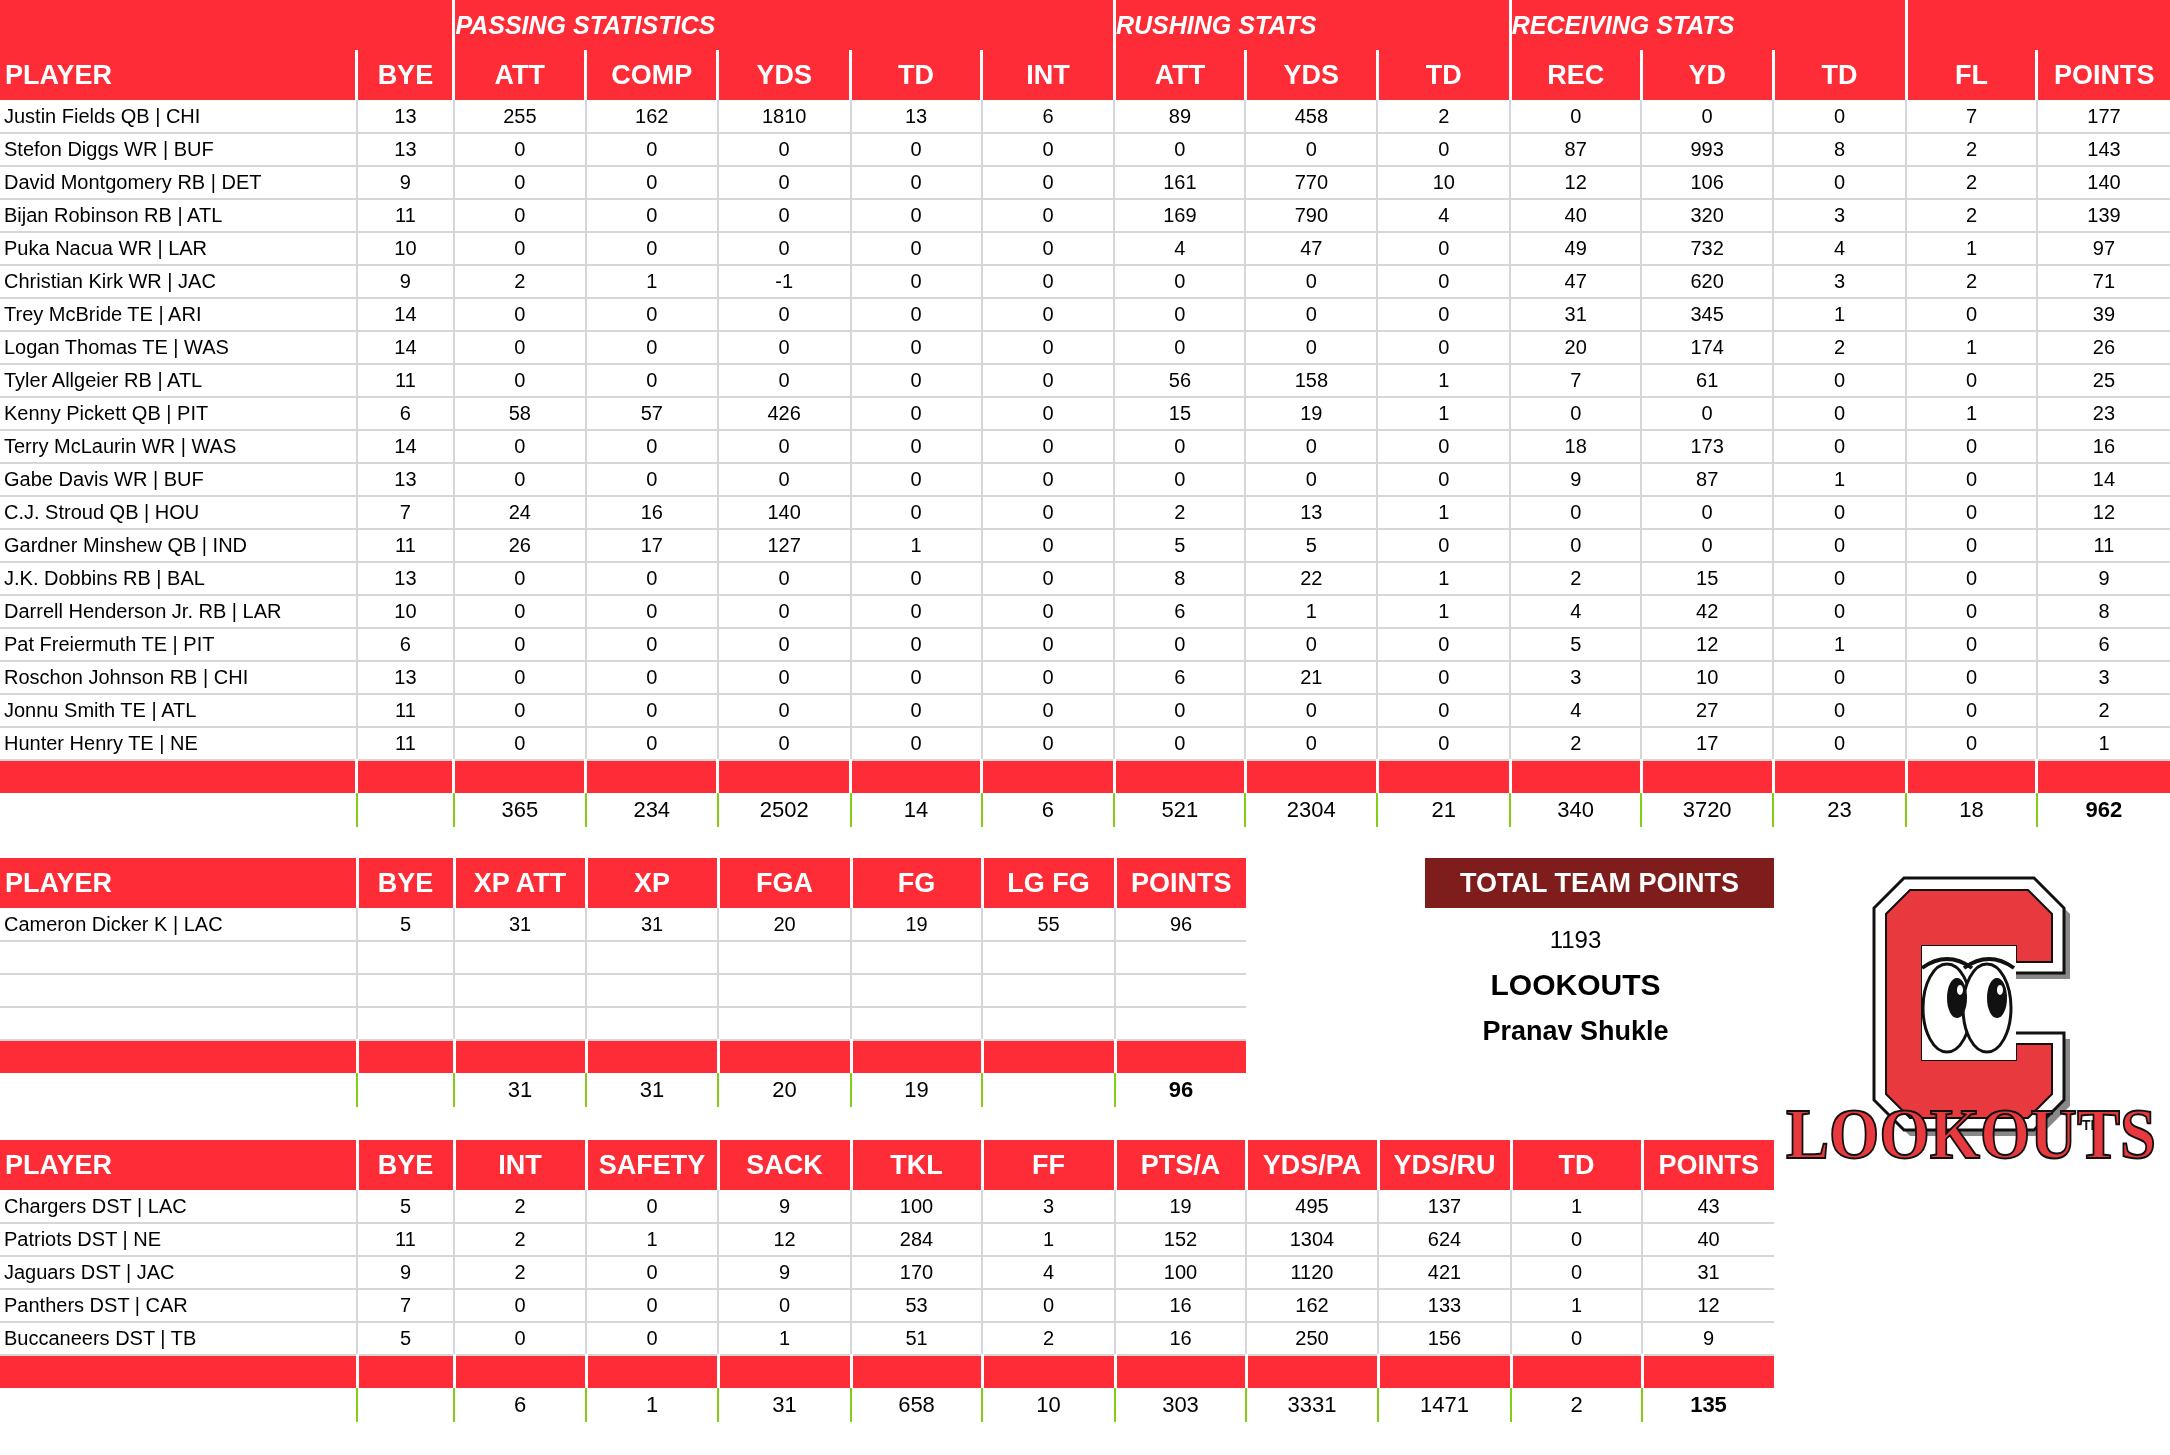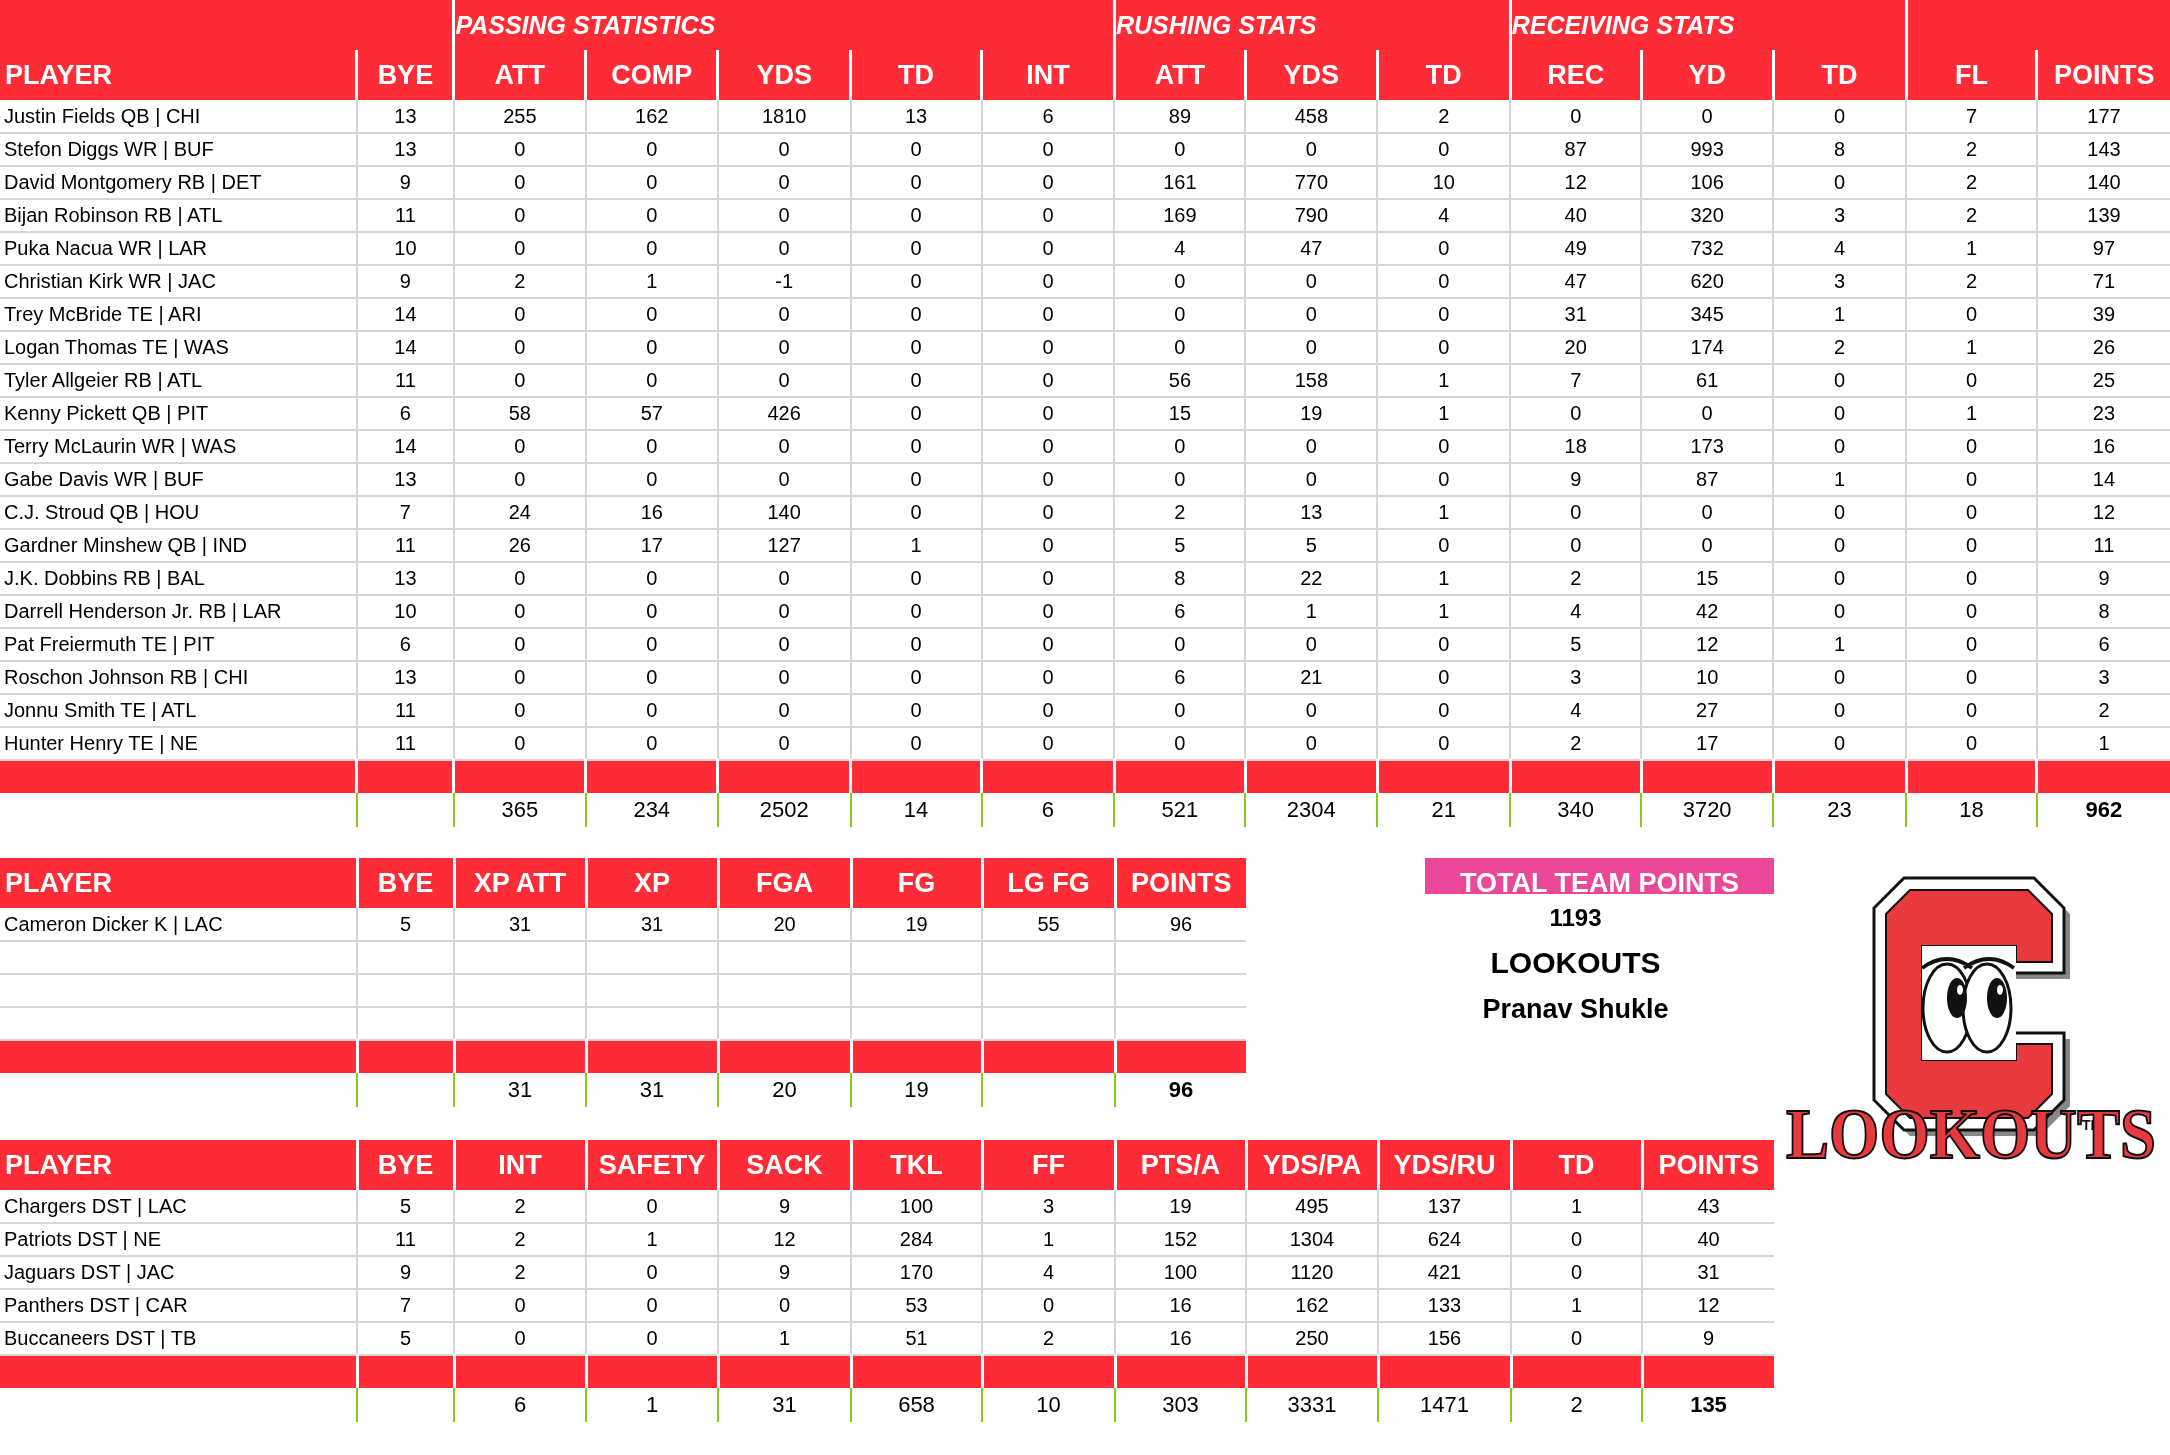--- a/index.html
+++ b/index.html
@@ -28,22 +28,22 @@
   
   #kick { position: absolute; left: 0; top: 858px; }
   #kick .colhead th { height: 50px; }
   #kick .row td { height: 33px; }
 
   
   #dst { position: absolute; left: 0; top: 1140px; }
 
   
   #team { position: absolute; left: 1377px; top: 858px; width: 397px; text-align: center; }
-  #team .hdr { background: #ec4899; color: #fff; font-weight: bold; font-size: 27px; height: 36px; line-height: 50px; margin-left: 48px; }
-  #team .total { font-weight: bold; font-size: 24px; margin-top: 10px; }
+  #team .hdr { background: #7f1d1d; color: #fff; font-weight: bold; font-size: 27px; height: 50px; line-height: 50px; margin-left: 48px; }
+  #team .total { font-weight: normal; font-size: 24px; margin-top: 18px; }
   #team .name { font-weight: bold; font-size: 30px; margin-top: 14px; }
   #team .owner { font-weight: bold; font-size: 27px; margin-top: 14px; }
 
   
   #logo { position: absolute; left: 1782px; top: 868px; width: 378px; height: 300px; }
 </style>
 </head>
 <body>
 
 <table id="main">

